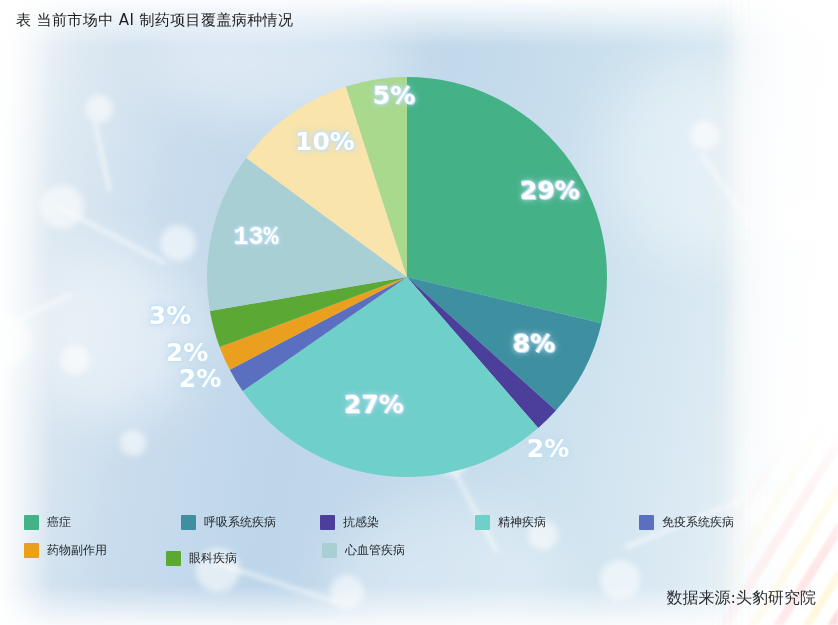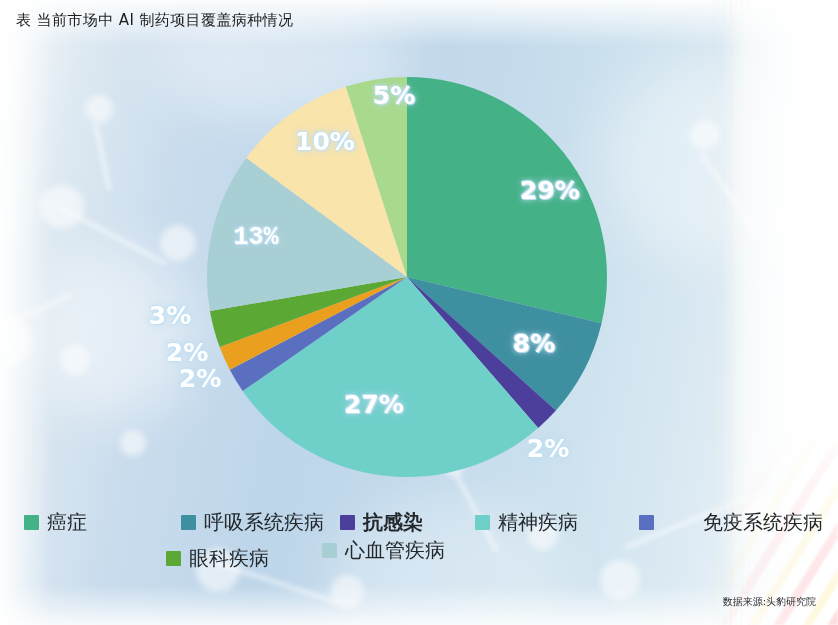--- a/index.html
+++ b/index.html
@@ -63,24 +63,24 @@
     position:absolute;color:#ffffff;font-weight:bold;font-size:25px;
     font-family:"DejaVu Sans","Liberation Sans",sans-serif;
     text-shadow:0 0 4px rgba(190,222,242,.95),0 0 8px rgba(190,222,242,.8),
                 1px 1px 0 rgba(200,226,244,.9),-1px -1px 0 rgba(200,226,244,.9);
     white-space:nowrap;transform:translate(-50%,-50%);
   }
   #legend{position:absolute;left:24px;top:508px;width:790px;}
   .legrow{display:flex;align-items:center;height:28px;}
   .legitem{display:flex;align-items:center;white-space:nowrap;}
   .sw{width:15px;height:15px;flex:0 0 15px;margin-right:8px;border-radius:1px;}
-  .leglabel{font-size:20px;color:#23282c;
+  .leglabel{font-size:12px;color:#23282c;
     font-family:"DejaVu Sans","Liberation Sans",sans-serif;}
   #source{
-    position:absolute;right:22px;bottom:16px;font-size:10px;color:#2a2f33;
+    position:absolute;right:22px;bottom:16px;font-size:16px;color:#2a2f33;
     font-family:"DejaVu Sans","Liberation Sans",sans-serif;white-space:nowrap;
   }
 </style>
 </head>
 <body>
 
 <div id="stage">
 
   <div class="haze" style="left:30px;top:250px;width:170px;height:170px;background:rgba(255,255,255,.45);"></div>
   <div class="haze" style="left:600px;top:60px;width:200px;height:200px;background:rgba(255,255,255,.35);"></div>
@@ -150,34 +150,38 @@
   <div id="legend">
     <div class="legrow" id="legend-row-1" style="position: relative;">
         <div class="legitem" style="position: absolute; left: 0px;">
           <span class="sw" style="background: rgb(68, 177, 135);"></span>
           <span class="leglabel">癌症</span>
         </div>
         <div class="legitem" style="position: absolute; left: 157px; justify-content: center;">
           <span class="sw" style="background: rgb(62, 143, 160);"></span>
           <span class="leglabel">呼吸系统疾病</span>
         </div>
-        <div class="legitem" style="position: absolute; left: 316px; font-weight: bold;">
+        <div class="legitem" style="position: absolute; left: 296px;">
           <span class="sw" style="background: rgb(76, 63, 155);"></span>
           <span class="leglabel">抗感染</span>
         </div>
         <div class="legitem" style="position: absolute; left: 451px;">
           <span class="sw" style="background: rgb(111, 207, 201);"></span>
           <span class="leglabel">精神疾病</span>
         </div>
-        <div class="legitem" style="position: absolute; left: 615px; gap: 41px;">
+        <div class="legitem" style="position: absolute; left: 615px;">
           <span class="sw" style="background: rgb(91, 111, 192);"></span>
           <span class="leglabel">免疫系统疾病</span>
         </div>
       </div>
     <div class="legrow" id="legend-row-2" style="position: relative;">
+        <div class="legitem" style="position: absolute; left: 0px;">
+          <span class="sw" style="background: rgb(235, 159, 30);"></span>
+          <span class="leglabel">药物副作用</span>
+        </div>
         <div class="legitem" style="position: absolute; left: 142px; margin-top: 16px;">
           <span class="sw" style="background: rgb(91, 168, 53);"></span>
           <span class="leglabel">眼科疾病</span>
         </div>
         <div class="legitem" style="position: absolute; left: 298px;">
           <span class="sw" style="background: rgb(168, 207, 212);"></span>
           <span class="leglabel">心血管疾病</span>
         </div>
       </div>
   </div>

